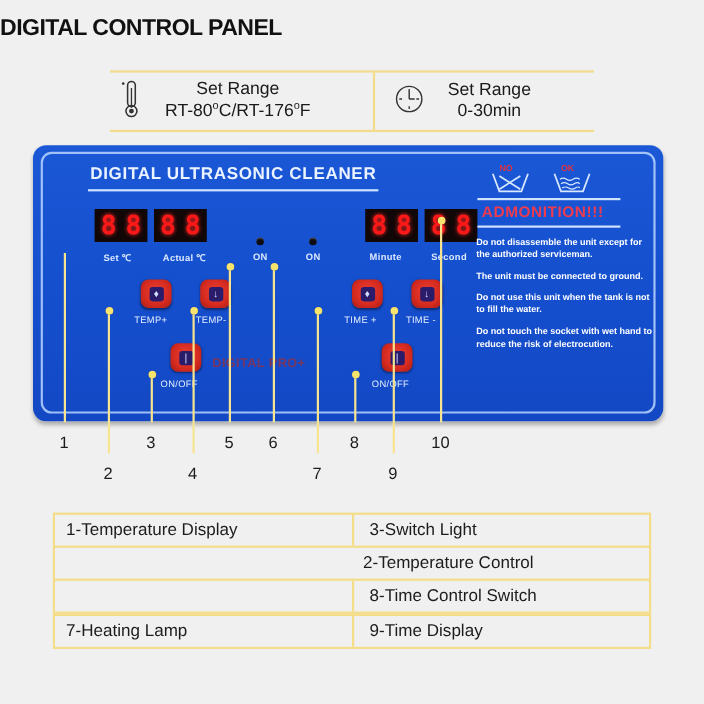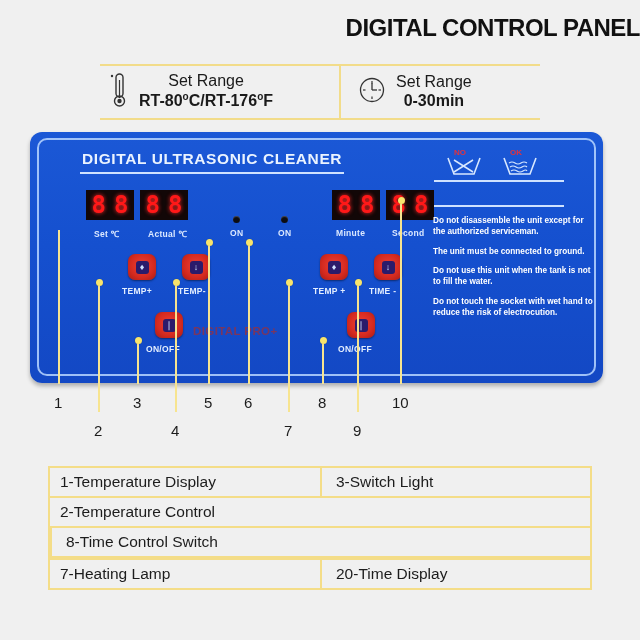--- a/index.html
+++ b/index.html
@@ -6,36 +6,36 @@
   body{
     width:640px;height:640px;
     background:#f0f0f0;
     font-family:"Liberation Sans", sans-serif;
     position:relative;
     overflow:hidden;
   }
   
   #main-title{
     position:absolute;left:0;top:14px;width:640px;
-    text-align:right;
-    font-size:24px;font-weight:bold;color:#111;
+    text-align:left;
+    font-size:21px;font-weight:bold;color:#111;
     letter-spacing:-0.5px;
     font-family:"Liberation Sans", sans-serif;
   }
   #spec-bar{
     position:absolute;left:100px;top:64px;width:440px;height:52px;
     border-top:2px solid #f2dc8a;border-bottom:2px solid #f2dc8a;
     display:flex;align-items:center;
   }
-  .spec-cell{display:flex;align-items:center;gap:9px;height:100%;}
+  .spec-cell{display:flex;align-items:center;gap:20px;height:100%;}
   .spec-cell.left{width:240px;padding-left:8px;}
   .spec-cell.right{width:190px;padding-left:16px;border-left:2px solid #f2dc8a;}
   .spec-text{font-size:16px;color:#1a1a1a;line-height:1.18;text-align:center;}
   .spec-text .l1{display:block;}
-  .spec-text .l2{display:block;font-weight:bold;}
+  .spec-text .l2{display:block;}
   .spec-icon{flex:0 0 auto;}
   sup.deg{font-size:10px;vertical-align:super;}
 
   
   #panel{
     position:absolute;left:30px;top:132px;width:573px;height:251px;
     border-radius:12px;
     background:linear-gradient(180deg,#1b58d6 0%,#1550cf 45%,#1348c4 100%);
     box-shadow:0 3px 4px rgba(0,0,0,.28);
     overflow:hidden;
@@ -108,21 +108,21 @@
     color:#cfe0ff;font-size:9px;line-height:1;
   }
   #btn-temp-plus{left:98px;top:122px;}
   #btn-temp-minus{left:152px;top:122px;}
   #btn-time-plus{left:290px;top:122px;}
   #btn-time-minus{left:344px;top:122px;}
   #btn-temp-onoff{left:125px;top:180px;}
   #btn-time-onoff{left:317px;top:180px;}
 
   .btn-label{
-    position:absolute;font-size:8.5px;font-weight:bold;color:#e3eeff;
+    position:absolute;font-size:8.5px;font-weight:normal;color:#e3eeff;
     letter-spacing:.3px;
   }
   #lbl-temp-plus{left:92px;top:154px;}
   #lbl-temp-minus{left:148px;top:154px;}
   #lbl-time-plus{left:283px;top:154px;}
   #lbl-time-minus{left:339px;top:154px;}
   #lbl-temp-onoff{left:116px;top:212px;}
   #lbl-time-onoff{left:308px;top:212px;}
 
   #watermark{
@@ -173,21 +173,21 @@
   }
 
   
   #legend{
     position:absolute;left:48px;top:466px;width:544px;
     border:2px solid #f4dd88;
     box-sizing:border-box;
     background:#f0f0f0;
   }
   .legend-row{display:flex;}
-  .legend-row + .legend-row{border-top:2px solid #f4dd88;}
+  .legend-row + .legend-row{border-top:2px solid #f4dd88;justify-content:flex-end;}
   .legend-cell{
     width:50%;box-sizing:border-box;
     padding:5px 10px;
     font-size:15.5px;color:#1c1c1c;
     white-space:nowrap;
   }
   .legend-cell.right{border-left:2px solid #f4dd88;padding-left:14px;}
 </style>
 </head>
 <body>
@@ -276,21 +276,21 @@
   </div>
   <div class="btn" id="btn-temp-onoff">
     <span class="glyph">❘</span>
   </div>
   <div class="btn" id="btn-time-onoff">
     <span class="glyph">❘</span>
   </div>
 
   <div class="btn-label" id="lbl-temp-plus">TEMP+</div>
   <div class="btn-label" id="lbl-temp-minus">TEMP-</div>
-  <div class="btn-label" id="lbl-time-plus">TEMP +</div>
+  <div class="btn-label" id="lbl-time-plus">TIME +</div>
   <div class="btn-label" id="lbl-time-minus">TIME -</div>
   <div class="btn-label" id="lbl-temp-onoff">ON/OFF</div>
   <div class="btn-label" id="lbl-time-onoff">ON/OFF</div>
 
   <div id="watermark">DIGITAL PRO+</div>
 
   <div id="basin-icons">
     <div class="basin" id="basin-no">
       <span class="basin-tag">NO</span>
       <svg width="44" height="28" viewBox="0 0 44 28">
@@ -304,20 +304,21 @@
       <svg width="44" height="28" viewBox="0 0 44 28">
         <path d="M6 8 L12 24 L32 24 L38 8" fill="none" stroke="#d8e8ff" stroke-width="1.6"></path>
         <path d="M11 13 q3 -2 6 0 t6 0 t6 0" fill="none" stroke="#d8e8ff" stroke-width="1.1"></path>
         <path d="M12 17 q3 -2 6 0 t6 0 t5 0" fill="none" stroke="#d8e8ff" stroke-width="1.1"></path>
         <path d="M13 21 q3 -2 6 0 t6 0 t4 0" fill="none" stroke="#d8e8ff" stroke-width="1.1"></path>
       </svg>
     </div>
   </div>
 
   <div id="basin-rule"></div>
+  <div id="admonition-title">ADMONITION!!!</div>
   <div id="admonition-rule2"></div>
 
   <div id="admonition-list">
     <div class="adm-item">Do not disassemble the unit except for the authorized serviceman.</div>
     <div class="adm-item">The unit must be connected to ground.</div>
     <div class="adm-item">Do not use this unit when the tank is not to fill the water.</div>
     <div class="adm-item">Do not touch the socket with wet hand to reduce the risk of electrocution.</div>
   </div>
 </div>
 
@@ -361,15 +362,15 @@
   <div class="legend-row">
     <div class="legend-cell left">2-Temperature Control</div>
   </div>
   <div class="legend-row">
     <div class="legend-cell right">8-Time Control Switch</div>
   </div>
   <div class="legend-row">
   </div>
   <div class="legend-row">
     <div class="legend-cell left">7-Heating Lamp</div>
-    <div class="legend-cell right">20-Time Display</div>
+    <div class="legend-cell right">9-Time Display</div>
   </div>
 </div>
 
 </body></html>

